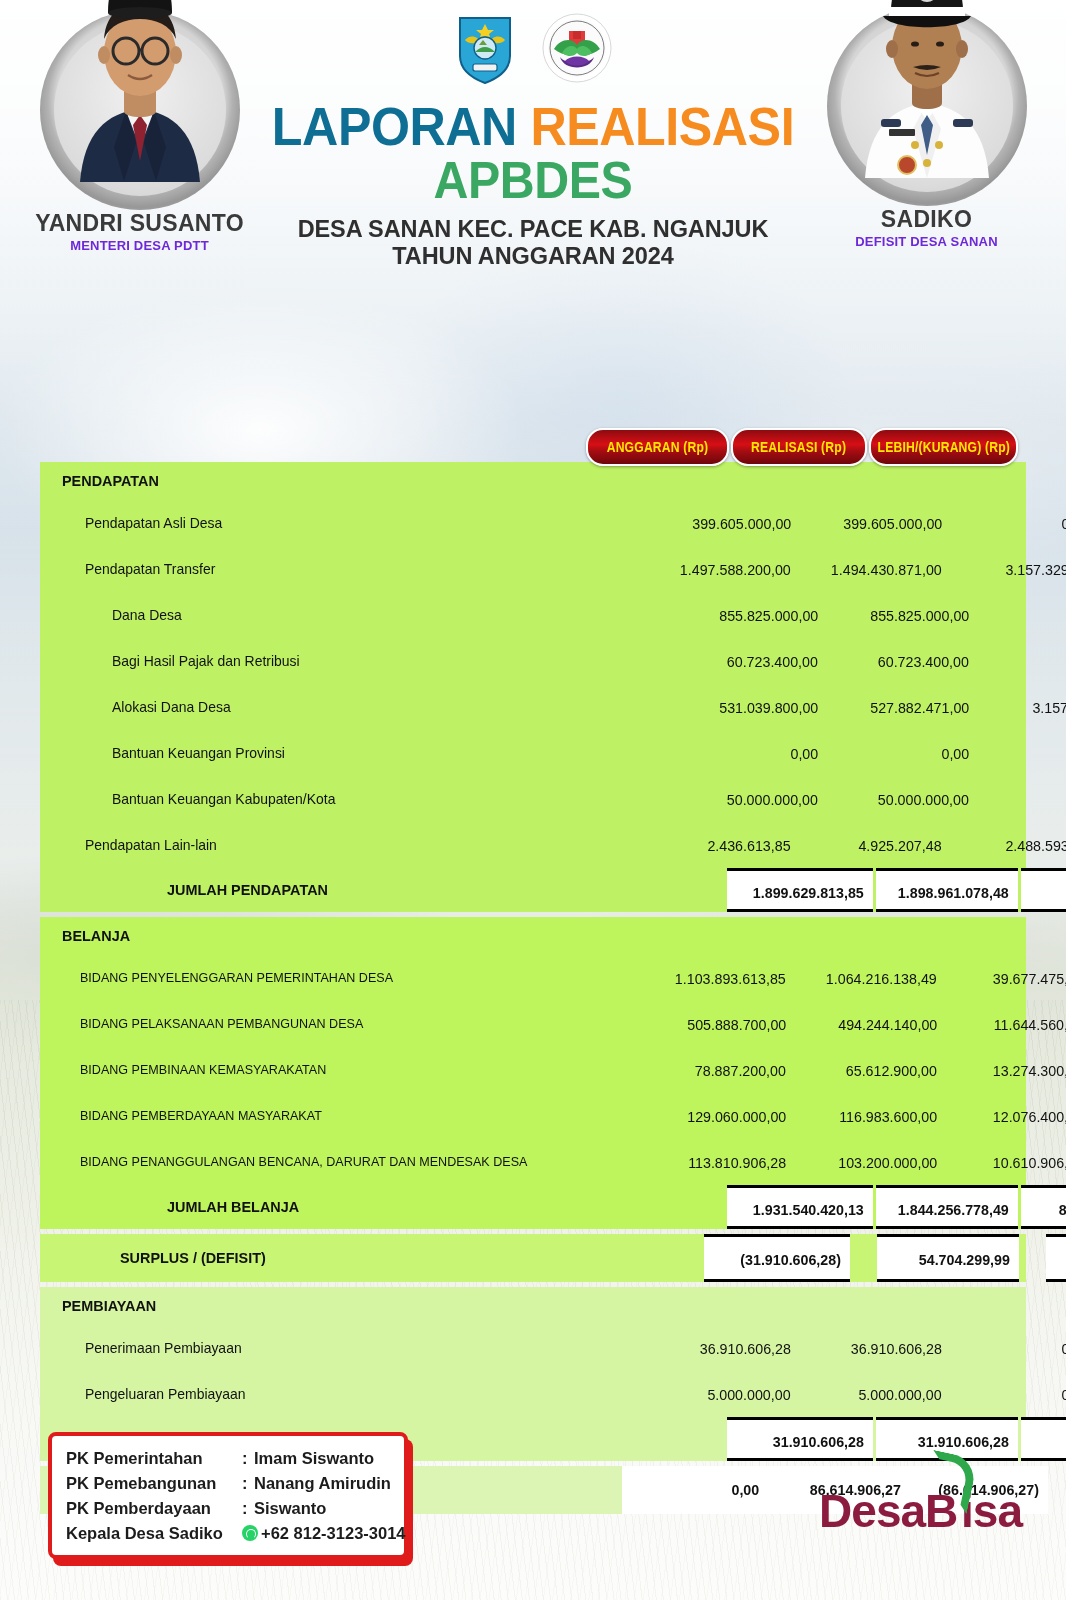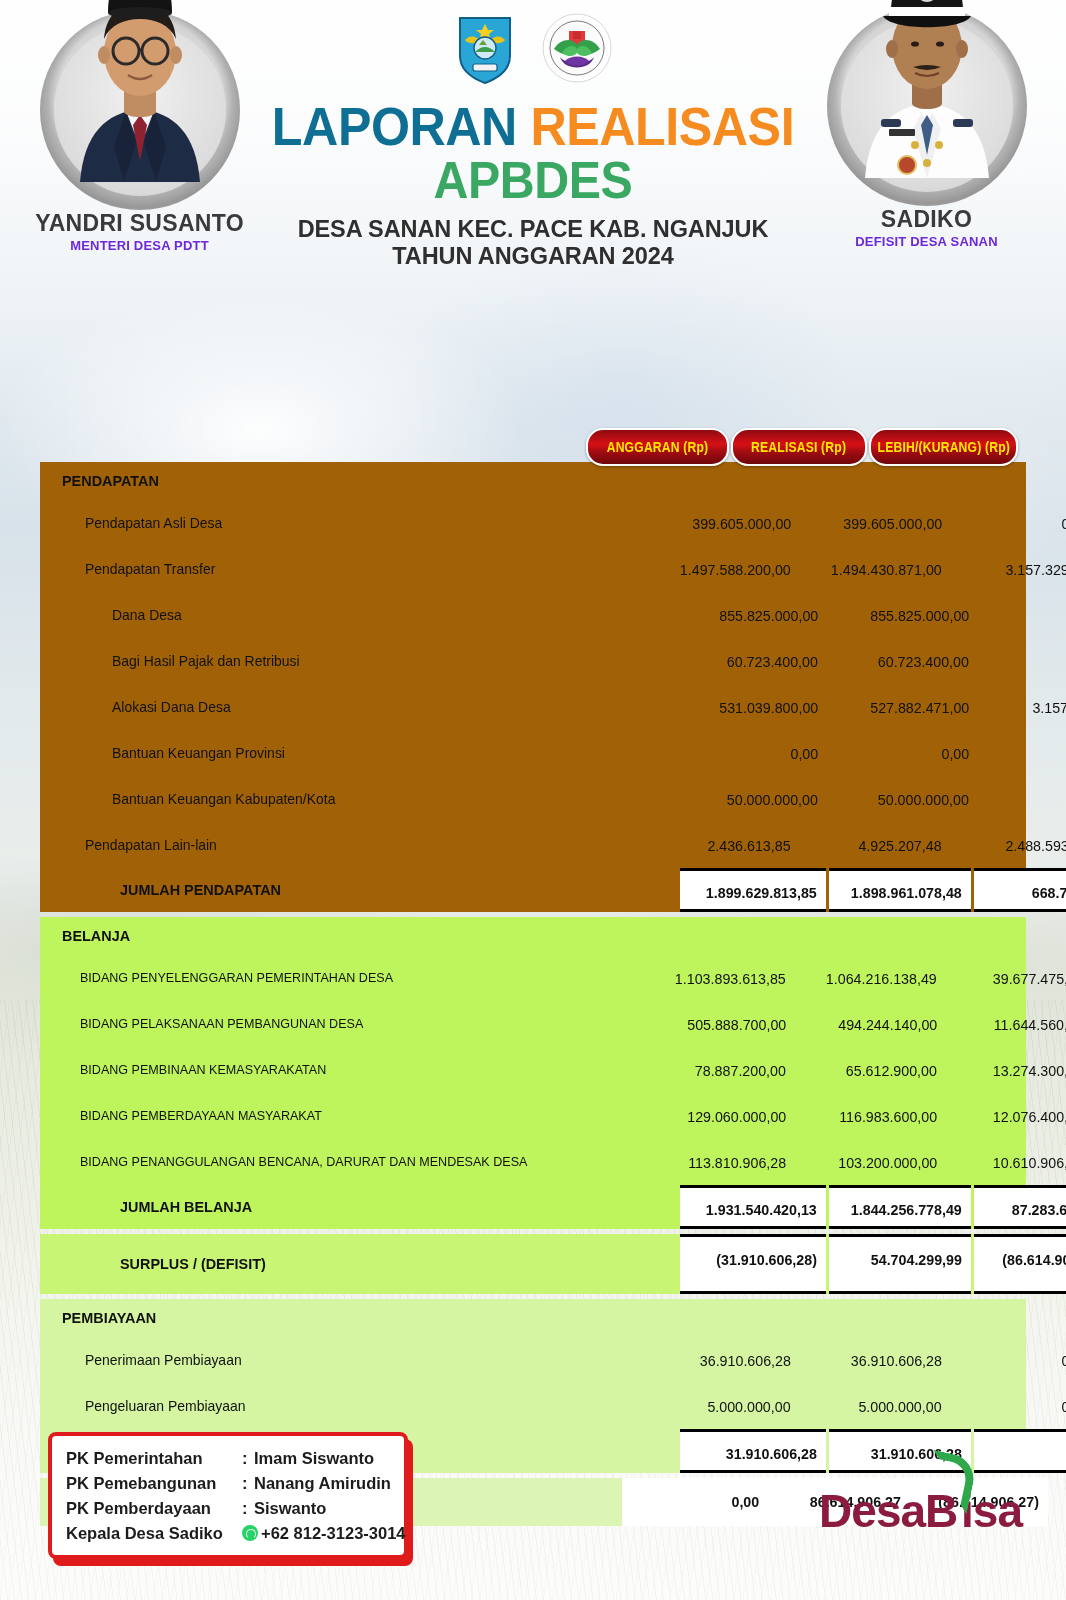--- a/index.html
+++ b/index.html
@@ -201,21 +201,21 @@
 
   
   #table {
     position: absolute;
     top: 462px;
     left: 40px;
     width: 986px;
     z-index: 3;
   }
   .section { position: relative; }
-  .sec-pendapatan { background: #a16207; }
+  .sec-pendapatan { background: #bef264; }
   .sec-belanja    { background: #bef55d; }
   .sec-surplus    { background: #c8f573; }
   .sec-pembiayaan { background: #d5f5a2; }
   .sec-silpa      { background: #ddf5b4; }
   .sec-gap { height: 5px; background: transparent; }
 
   .row {
     display: flex;
     align-items: center;
     min-height: 46px;
@@ -243,21 +243,21 @@
     color: #111;
     padding-right: 9px;
     white-space: nowrap;
   }
   .cell span { display: inline-block; transform: scaleX(0.95); transform-origin: right center; }
   .cell.c1 { flex: 0 0 146px; }
   .cell.c2 { flex: 0 0 142px; }
   .cell.c3 { flex: 0 0 138px; }
 
   
-  .row.total { min-height: 44px; }
+  .row.total { min-height: 44px; padding-left: 47px; }
   .row.total .label { font-weight: 700; font-size: 15.5px; padding-left: 80px; }
   .row.total .cell {
     background: #ffffff;
     font-weight: 700;
     border-top: 3.5px solid #000;
     border-bottom: 3.5px solid #000;
     height: 44px;
     line-height: 44px;
     margin-right: 3px;
     box-sizing: border-box;
@@ -279,24 +279,25 @@
     box-sizing: border-box;
   }
 
   .row.surplus-row { min-height: 46px; }
   .row.surplus-row .label { font-weight: 700; font-size: 15.5px; padding-left: 80px; }
   .row.surplus-row .cell {
     background: #ffffff;
     font-weight: 700;
     border-top: 3.5px solid #000;
     border-bottom: 3.5px solid #000;
-    height: 60px;
+    height: 48px;
     line-height: 46px;
     margin-right: 3px;
     box-sizing: border-box;
+    margin-left: 24px;
   }
   .row.surplus-row .cell.last { margin-right: 0; }
 
   
   #contact {
     position: absolute;
     left: 48px;
     top: 1432px;
     width: 360px;
     z-index: 4;

